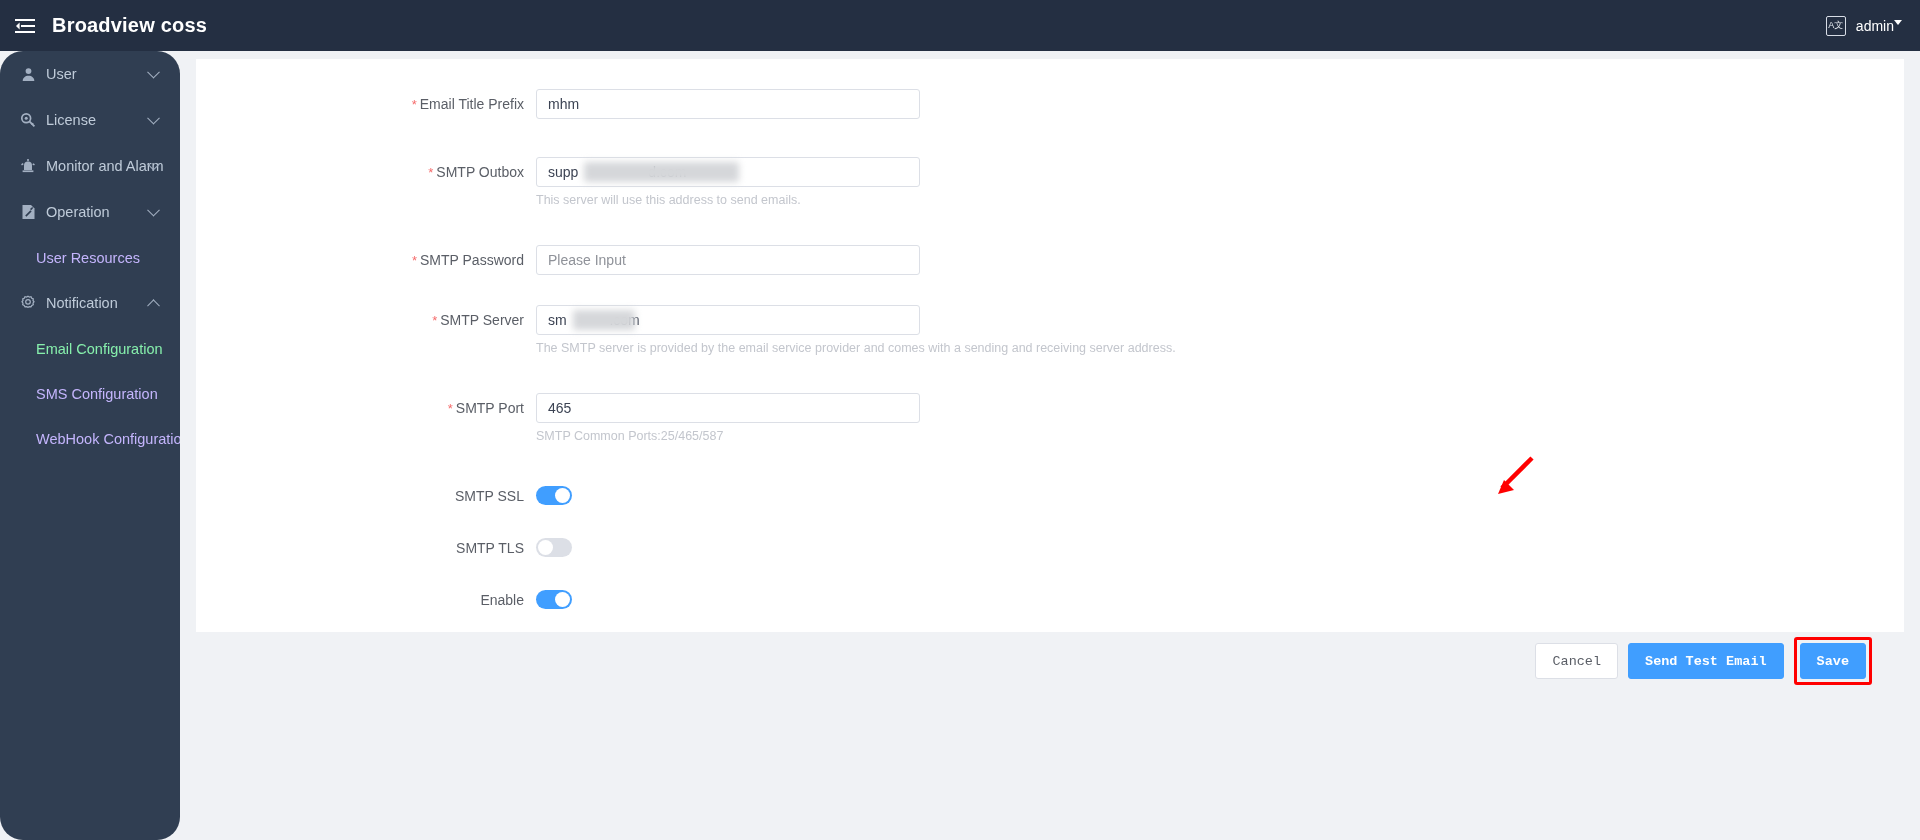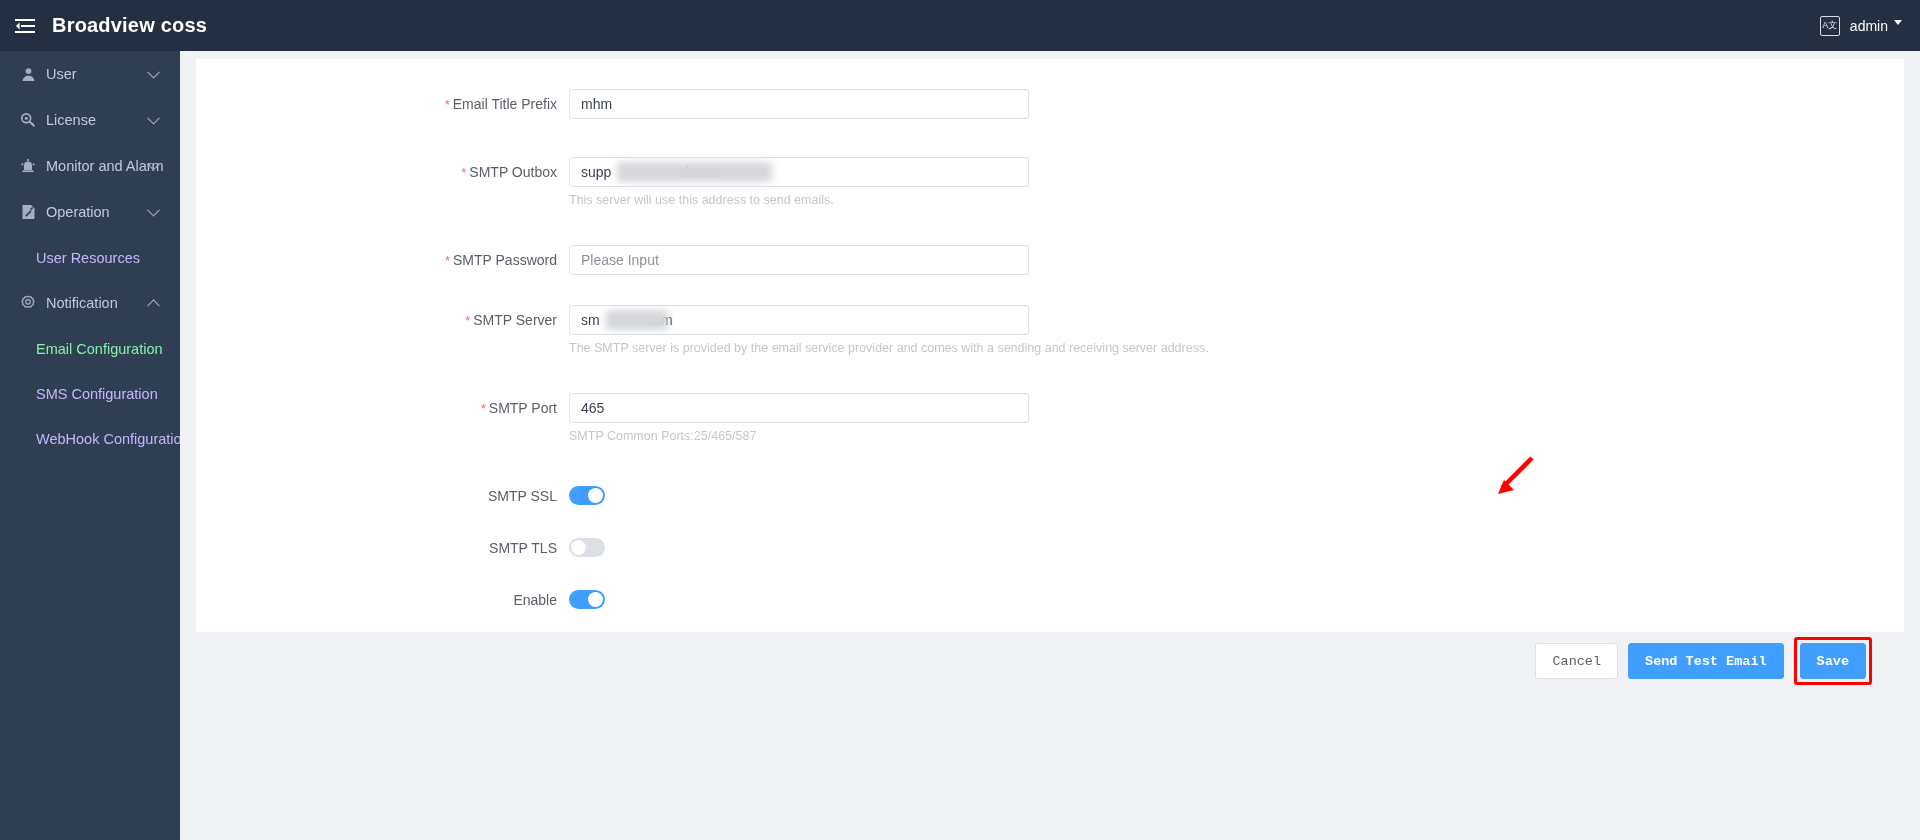--- a/index.html
+++ b/index.html
@@ -41,37 +41,38 @@
     width: 20px; height: 20px;
     border: 1.5px solid #d8dde6;
     border-radius: 2px;
     color: #e6eaf0;
     font-size: 9px;
     display: flex; align-items: center; justify-content: center;
     cursor: pointer;
     line-height: 1;
   }
   .admin-box {
-    display: flex; align-items: flex-start; gap: 6px;
+    display: flex; align-items: flex-start; 
     color: #ffffff; font-size: 14px; cursor: pointer;
   }
   .caret-down {
     width: 0; height: 0;
     border-left: 4.5px solid transparent;
     border-right: 4.5px solid transparent;
     border-top: 5px solid #ffffff;
     margin-top: 2px;
   }
 
   
   .sidebar {
     position: absolute; left: 0; top: 51px;
     width: 180px; height: 789px;
     background: #303e52;
     overflow: hidden;
+    border-radius: 23px;
   }
   .nav-item {
     position: relative;
     height: 46px;
     display: flex; align-items: center;
     padding-left: 18px;
     color: #bfcbd9;
     font-size: 14.5px;
     cursor: pointer;
   }
@@ -117,36 +118,35 @@
     position: relative;
   }
 
   .form {
     padding-top: 30px;
   }
   .form-row {
     display: flex;
     align-items: flex-start;
     margin-bottom: 0;
-    padding-left: 33px;
   }
   .form-label {
     width: 340px;
     text-align: right;
     padding-right: 12px;
     font-size: 14px;
     color: #5a5e66;
     line-height: 30px;
     flex: 0 0 340px;
     white-space: nowrap;
   }
   .req-star { color: #f56c6c; margin-right: 3px; font-size: 13px; }
   .form-control { flex: 1 1 auto; }
   .text-input {
-    width: 460px; height: 30px;
+    width: 384px; height: 30px;
     border: 1px solid #dcdfe6;
     border-radius: 3px;
     padding: 0 11px;
     font-size: 14px;
     color: #3c4353;
     font-family: "Liberation Sans", sans-serif;
     background: #fff;
     outline: none;
   }
   .text-input::placeholder { color: #8f9299; }

